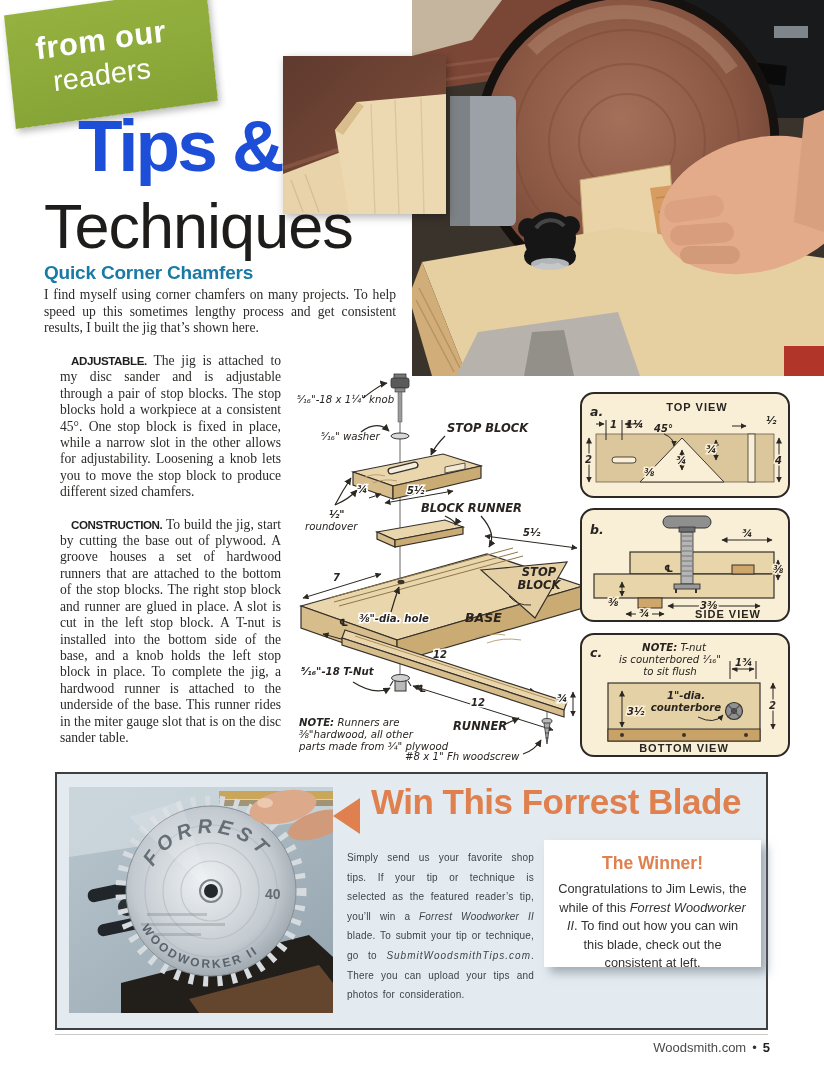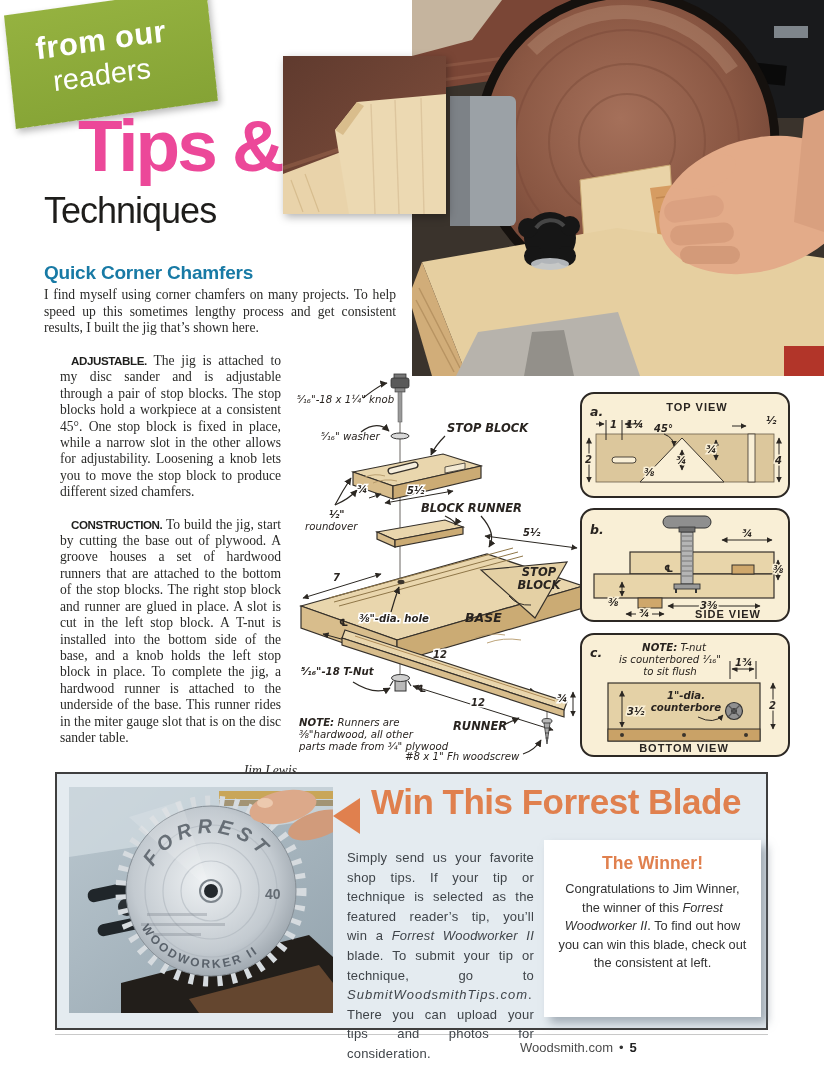--- a/index.html
+++ b/index.html
@@ -8,22 +8,22 @@
   .abs{position:absolute;}
 
   
   .banner{left:8px;top:4px;width:204px;height:114px;background:linear-gradient(175deg,#95b240,#85a335);
           transform:rotate(-8deg) skewX(-2deg);transform-origin:40% 40%;
           box-shadow:2px 4px 7px rgba(0,0,0,.28);color:#fff;}
   .banner .l1{position:absolute;left:28px;top:20px;font-size:31px;font-weight:bold;letter-spacing:.5px;}
   .banner .l2{position:absolute;left:42px;top:56px;font-size:29px;font-weight:400;}
 
   
-  .title-top{left:78px;top:104px;font-size:73px;font-weight:800;letter-spacing:-3px;color:#ec4899;}
-  .title-bottom{left:44px;top:190px;font-size:36px;font-weight:400;letter-spacing:-1px;color:#1e1d1b;}
+  .title-top{left:78px;top:104px;font-size:73px;font-weight:800;letter-spacing:-3px;color:#1d4ed8;}
+  .title-bottom{left:44px;top:190px;font-size:63px;font-weight:400;letter-spacing:-1px;color:#1e1d1b;}
 
   
   .article-head{left:44px;top:262px;font-size:19px;font-weight:bold;color:#187aa5;letter-spacing:-.2px;}
   .serif{font-family:"Liberation Serif",serif;color:#2a2a28;}
   .article-wide{left:44px;top:287px;width:352px;font-size:13.6px;line-height:16.5px;text-align:justify;z-index:1;}
   .article-narrow{left:44px;top:337px;width:253px;font-size:13.6px;line-height:16.4px;text-align:justify;z-index:1;}
   .article-narrow p{margin:16px;text-indent:11px;}
   .plabel{font-family:"Liberation Sans",sans-serif;font-weight:bold;font-size:11.6px;letter-spacing:-.4px;color:#1e1e1c;}
   .byline{margin-top:3px;text-align:right;font-style:italic;line-height:17px;}
 
@@ -44,31 +44,31 @@
 
   
   .vbox{position:absolute;background:#f9efd6;border:2px solid #2c2824;border-radius:14px;box-sizing:border-box;z-index:3;}
   .vbox svg{display:block;}
 
   
   .promo{left:55px;top:772px;width:713px;height:258px;background:#e4ebf0;border:2px solid #3f3f3f;box-sizing:border-box;z-index:5;}
   .promo-arrow{position:absolute;left:276px;top:24px;width:0;height:0;
                border-top:18px solid transparent;border-bottom:18px solid transparent;border-right:27px solid #e0804e;}
   .promo-head{position:absolute;left:314px;top:8px;font-size:35px;font-weight:800;color:#e0804e;letter-spacing:-.5px;white-space:nowrap;text-align:right;}
-  .promo-body{position:absolute;left:290px;top:74px;width:187px;font-size:13px;line-height:19.6px;color:#3f4449;
+  .promo-body{position:absolute;left:290px;top:74px;width:187px;font-size:10px;line-height:19.6px;color:#3f4449;
               text-align:justify;letter-spacing:.2px;word-spacing:1.5px;}
   .promo-link{font-style:italic;letter-spacing:1px;}
-  .winner-card{position:absolute;left:487px;top:66px;width:217px;height:177px;background:#ffffff;
+  .winner-card{position:absolute;left:487px;top:66px;width:217px;height:127px;background:#ffffff;
                box-shadow:6px 6px 9px rgba(110,122,134,.55);}
   .winner-title{margin:13px 0 6px 0;text-align:center;font-size:17.5px;font-weight:bold;color:#e0804e;}
   .winner-body{padding:0 13px;text-align:center;font-size:12.8px;line-height:18.6px;color:#323232;}
 
   
   .foot-rule{left:55px;top:1034px;width:713px;height:1px;background:#c9c9c9;}
-  .footer{left:520px;top:1040px;width:250px;text-align:left;font-size:13px;color:#4b4b4b;}
+  .footer{left:520px;top:1040px;width:250px;text-align:right;font-size:13px;color:#4b4b4b;}
   .footer .pg{font-weight:bold;color:#222;}
   .footer .dot{margin:0 6px;color:#333;}
 
   .ital{font-style:italic;}
 </style>
 </head>
 <body>
 
 <div class="page">
 
@@ -140,21 +140,20 @@
   </div>
   <div class="abs title-top">Tips &amp;</div>
   <div class="abs title-bottom">Techniques</div>
 
   <div class="abs article-head">Quick Corner Chamfers</div>
   <div class="abs article-wide serif">I find myself using corner chamfers on many projects. To help speed up this sometimes lengthy process and get consistent results, I built the jig that’s shown here.</div>
   <div class="abs article-narrow serif">
     <p><span class="plabel">ADJUSTABLE.</span> <span>The jig is attached to my disc sander and is adjustable through a pair of stop blocks. The stop blocks hold a workpiece at a consistent 45°. One stop block is fixed in place, while a narrow slot in the other allows for adjustability. Loosening a knob lets you to move the stop block to produce different sized chamfers.</span></p>
     <p><span class="plabel">CONSTRUCTION.</span> <span>To build the jig, start by cutting the base out of plywood. A groove houses a set of hardwood runners that are attached to the bottom of the stop blocks. The right stop block and runner are glued in place. A slot is cut in the left stop block. A T-nut is installed into the bottom side of the base, and a knob holds the left stop block in place. To complete the jig, a hardwood runner is attached to the underside of the base. This runner rides in the miter gauge slot that is on the disc sander table.</span></p>
     <div class="byline">
-      <div>Jim Lewis</div>
     </div>
   </div>
 
   <svg class="abs diagram" width="290" height="400" viewBox="0 0 290 400">
     <defs>
       <marker id="ar" markerWidth="7" markerHeight="7" refX="5.5" refY="3" orient="auto-start-reverse">
         <path d="M0,0 L6,3 L0,6 z" fill="#2b2722"></path>
       </marker>
     </defs>
 
@@ -379,21 +378,21 @@
       <circle cx="142" cy="104" r="7" fill="#23282c"></circle>
       <ellipse cx="214" cy="20" rx="34" ry="16" fill="#dca98a" transform="rotate(-12 214 20)"></ellipse>
       <ellipse cx="248" cy="38" rx="30" ry="13" fill="#d19b7b" transform="rotate(-18 248 38)"></ellipse>
       <ellipse cx="196" cy="16" rx="8" ry="5" fill="#ecc9ae"></ellipse>
     </svg>
     <div class="promo-arrow"></div>
     <div class="promo-head">Win This Forrest Blade</div>
     <div class="promo-body"><span>Simply send us your favorite shop tips. If your tip or technique is selected as the featured reader’s tip, you’ll win a </span><span class="ital">Forrest Woodworker II</span><span> blade. To submit your tip or technique, go to </span><span class="promo-link">SubmitWoodsmithTips.com</span><span>. There you can upload your tips and photos for consideration.</span></div>
     <div class="winner-card">
       <div class="winner-title">The Winner!</div>
-      <div class="winner-body"><span>Congratulations to Jim Winner, the winner of this </span><span class="ital">Forrest Woodworker II</span><span>. To find out how you can win this blade, check out the consistent at left.</span></div>
+      <div class="winner-body"><span>Congratulations to Jim Lewis, the while of this </span><span class="ital">Forrest Woodworker II</span><span>. To find out how you can win this blade, check out the consistent at left.</span></div>
     </div>
   </div>
 
   <div class="abs foot-rule"></div>
   <div class="abs footer">
     <span>Woodsmith.com</span><span class="dot">•</span><span class="pg">5</span>
   </div>
 
 </div>
 

